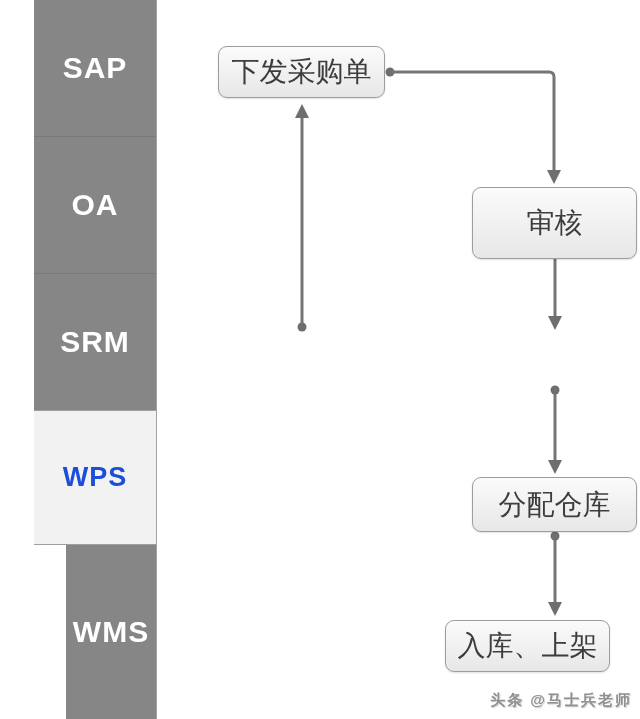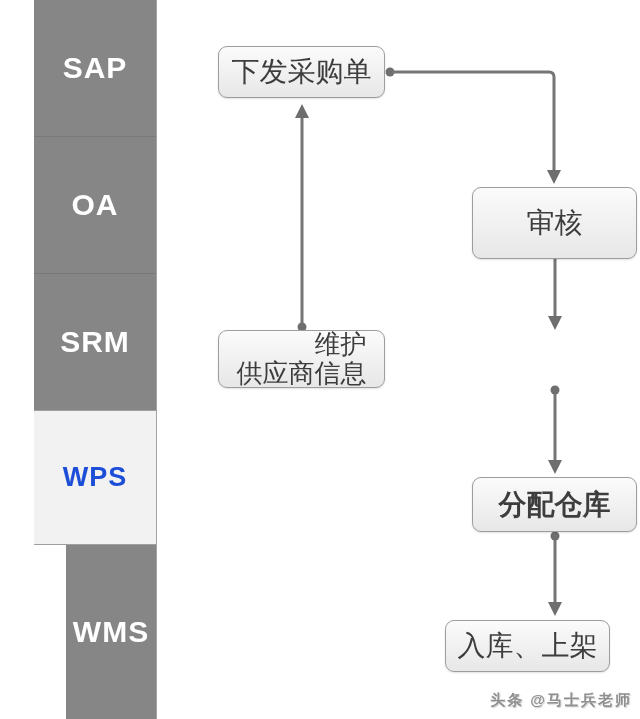--- a/index.html
+++ b/index.html
@@ -64,21 +64,21 @@
     color: #3d3d3d;
     font-size: 28px;
     text-align: right;
     white-space: pre-line;
   }
   .node-issue    { left: 218px; top:  46px; width: 167px; height: 52px; }
   .node-review   { left: 472px; top: 187px; width: 165px; height: 72px; }
   .node-maintain { left: 218px; top: 330px; width: 167px; height: 58px;
                    font-size: 26px; line-height: 1.12; }
   .node-quantity { left: 472px; top: 333px; width: 165px; height: 52px; }
-  .node-assign   { left: 472px; top: 477px; width: 165px; height: 55px; font-weight: bold; }
+  .node-assign   { left: 472px; top: 477px; width: 165px; height: 55px; }
   .node-inbound  { left: 445px; top: 620px; width: 165px; height: 52px; }
 
   
   .connectors {
     position: absolute;
     left: 0; top: 0;
     width: 640px; height: 719px;
     pointer-events: none;
   }
   .connectors path {
@@ -158,24 +158,20 @@
       <polygon points="295,118 309,118 302,104"></polygon>
     </g>
   </svg>
 
   <div class="node node-issue">
     <span>下发采购单</span>
   </div>
   <div class="node node-review">
     <span>审核</span>
   </div>
-  <div class="node node-maintain">
-    <span>维护
-供应商信息</span>
-  </div>
   <div class="node node-assign">
     <span>分配仓库</span>
   </div>
   <div class="node node-inbound">
     <span>入库、上架</span>
   </div>
 
   <div class="watermark">头条 @马士兵老师</div>
 
 </div>

